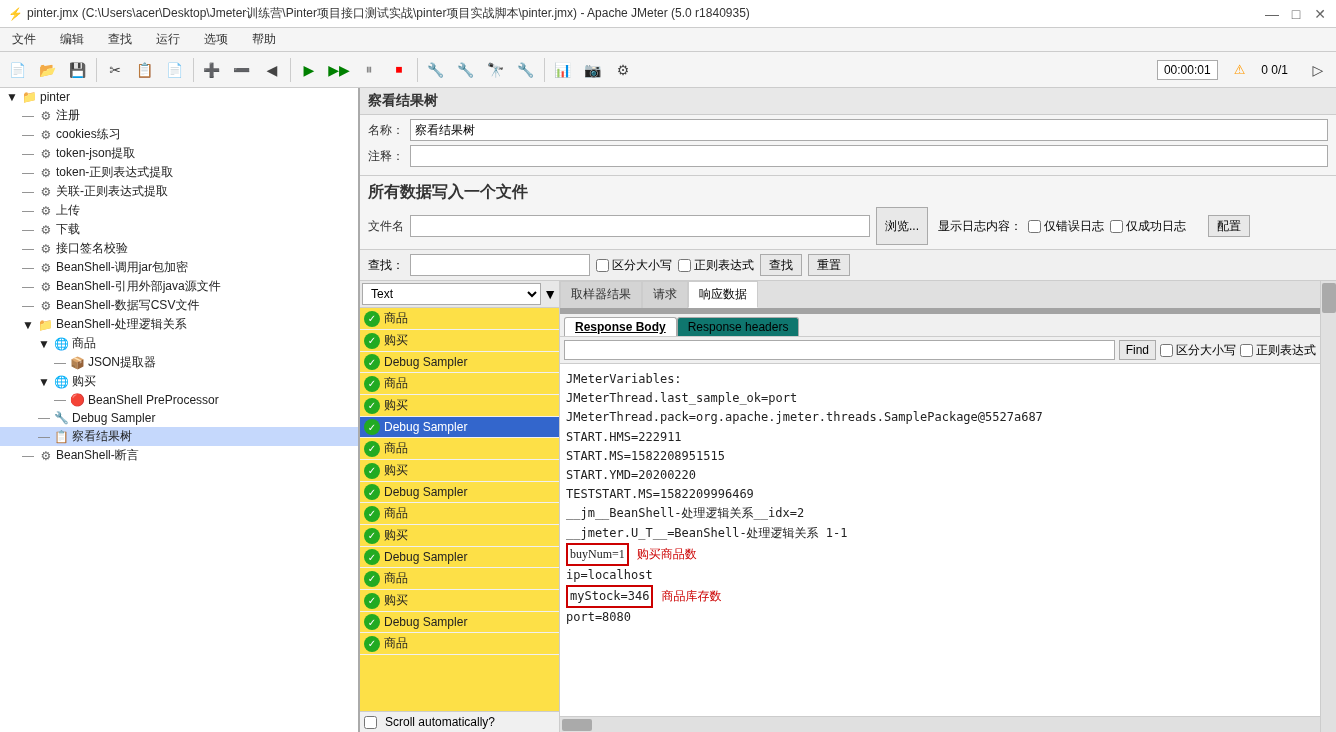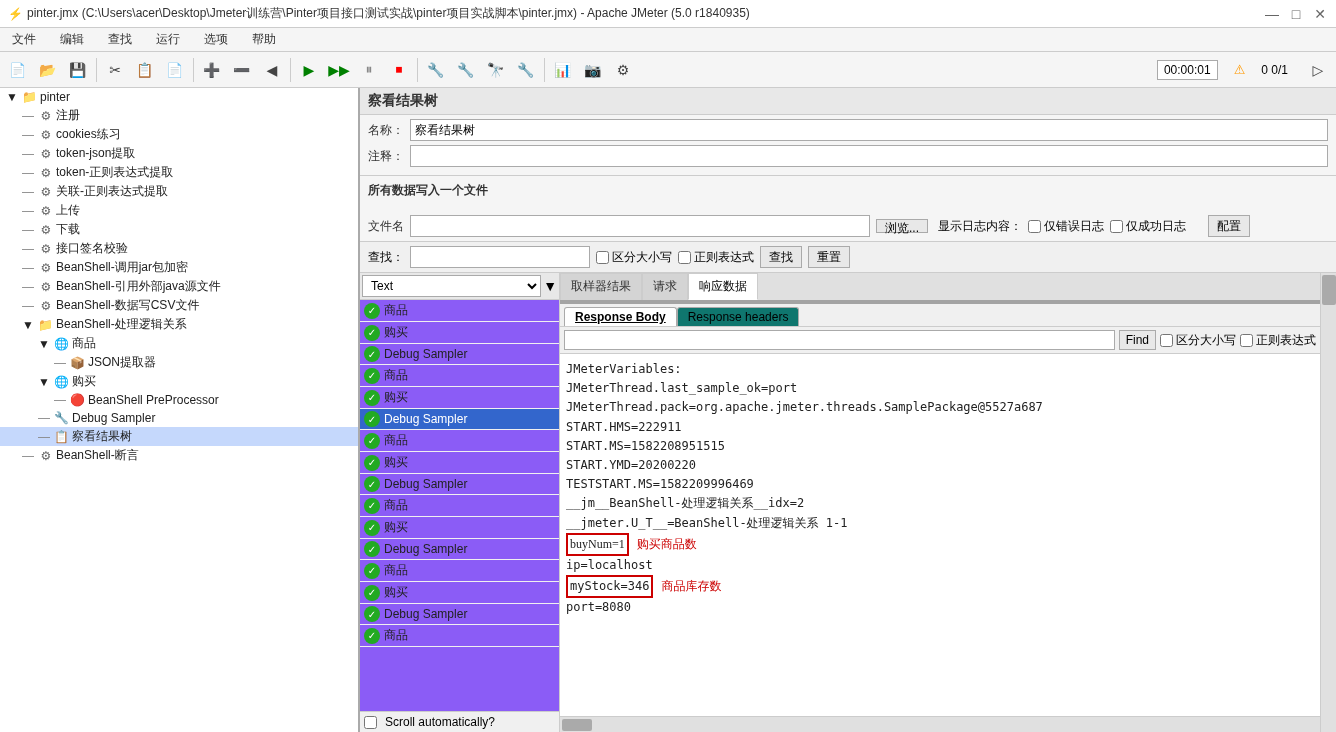--- a/index.html
+++ b/index.html
@@ -124,34 +124,34 @@
     }
     .form-input-wide {
       width: 460px;
       height: 22px;
       border: 1px solid #aaa;
       padding: 1px 4px;
       font-size: 12px;
       background: #fff;
     }
     .section-title {
-      font-size: 12px;
+      font-size: 16px;
       font-weight: bold;
       color: #333;
-      margin-bottom: 16px;
+      margin-bottom: 4px;
       margin-top: 2px;
     }
 
     .file-row {
       display: flex;
       align-items: center;
       gap: 6px;
     }
     .browse-btn {
-      height: 14px;
+      height: 38px;
       border: 1px solid #aaa;
       background: #e8e8e8;
       padding: 0 8px;
       cursor: pointer;
       font-size: 12px;
     }
     .checkbox-label { display: flex; align-items: center; gap: 3px; font-size: 12px; cursor: pointer; }
     .config-btn {
       height: 22px;
       border: 1px solid #aaa;
@@ -191,21 +191,21 @@
     
     .results-area {
       display: flex;
       flex: 1;
       overflow: hidden;
     }
 
     
     .list-panel {
       width: 200px;
-      background: #8b5cf6;
+      background: #fde047;
       border-right: 1px solid #ccc;
       display: flex;
       flex-direction: column;
     }
     .list-header {
       display: flex;
       align-items: center;
       background: #e8e8e8;
       border-bottom: 1px solid #ccc;
       padding: 2px;
@@ -258,21 +258,21 @@
     
     .result-panel {
       flex: 1;
       display: flex;
       flex-direction: column;
       overflow: hidden;
     }
     .result-tabs {
       display: flex;
       background: #e0e0e0;
-      border-bottom: 4px solid #a3a3a3;
+      border-bottom: 6px solid #a3a3a3;
     }
     .result-tab {
       padding: 4px 10px;
       font-size: 12px;
       cursor: pointer;
       border: 1px solid #ccc;
       border-bottom: none;
       background: #d4d4d4;
       color: #333;
     }

